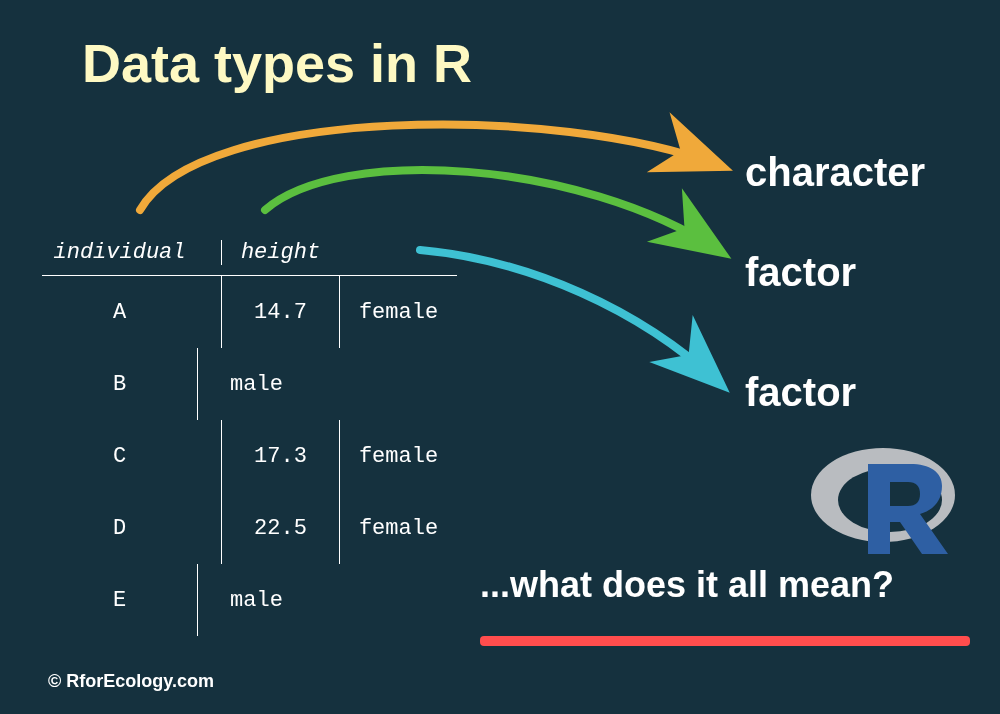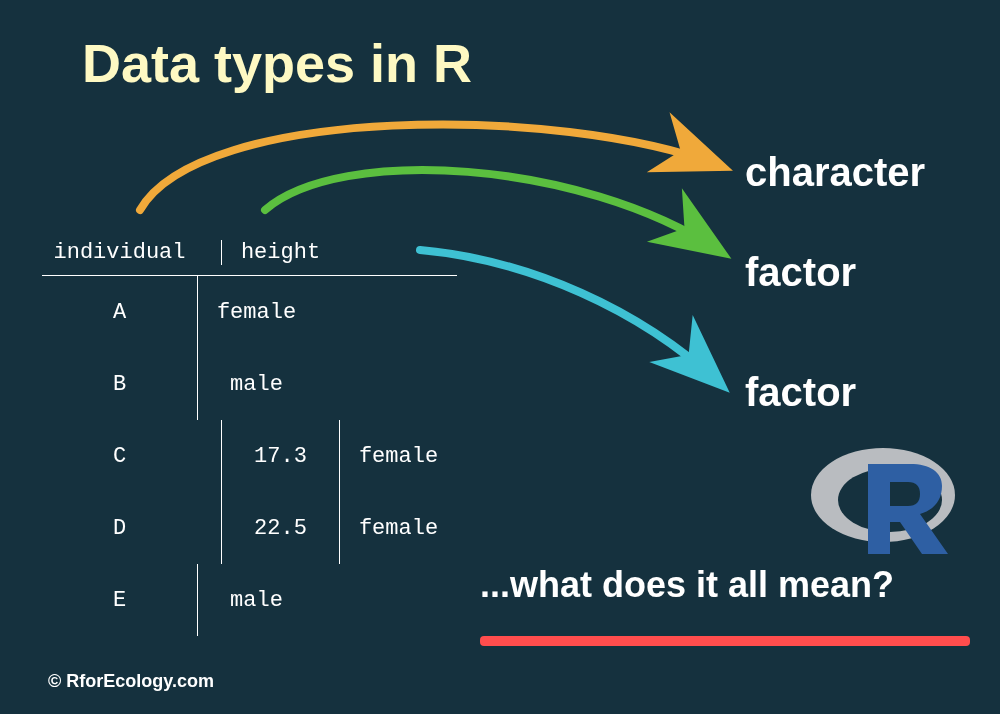--- a/index.html
+++ b/index.html
@@ -30,20 +30,21 @@
     }
     .table-row {
       display: flex;
       align-items: center;
     }
     .table-header {
       display: flex;
       align-items: flex-start;
       border-bottom: 1.5px solid #ffffff;
       padding: 10px 0;
+      font-style: italic;
     }
     .col1 { width: 155px; text-align: center; }
     .col2 { width: 118px; text-align: center; border-left: 1.5px solid #ffffff; margin-left: 24px; }
     .col3 { width: 118px; text-align: center; border-left: 1.5px solid #ffffff; }
     .table-body .table-row { height: 72px; }
     .table-body .col2, .table-body .col3, .table-body .col1 {
       height: 100%;
       display: flex;
       align-items: center;
       justify-content: center;
@@ -103,20 +104,21 @@
 <div class="title">Data types in R</div>
 
 <div class="table">
   <div class="table-header">
     <div class="col1">individual</div>
     <div class="col2">height</div>
   </div>
   <div class="table-body">
     <div class="table-row">
       <div class="col1">A</div>
+      <div class="col2">14.7</div>
       <div class="col3">female</div>
     </div>
     <div class="table-row">
       <div class="col1">B</div>
       <div class="col3">male</div>
     </div>
     <div class="table-row">
       <div class="col1">C</div>
       <div class="col2">17.3</div>
       <div class="col3">female</div>

